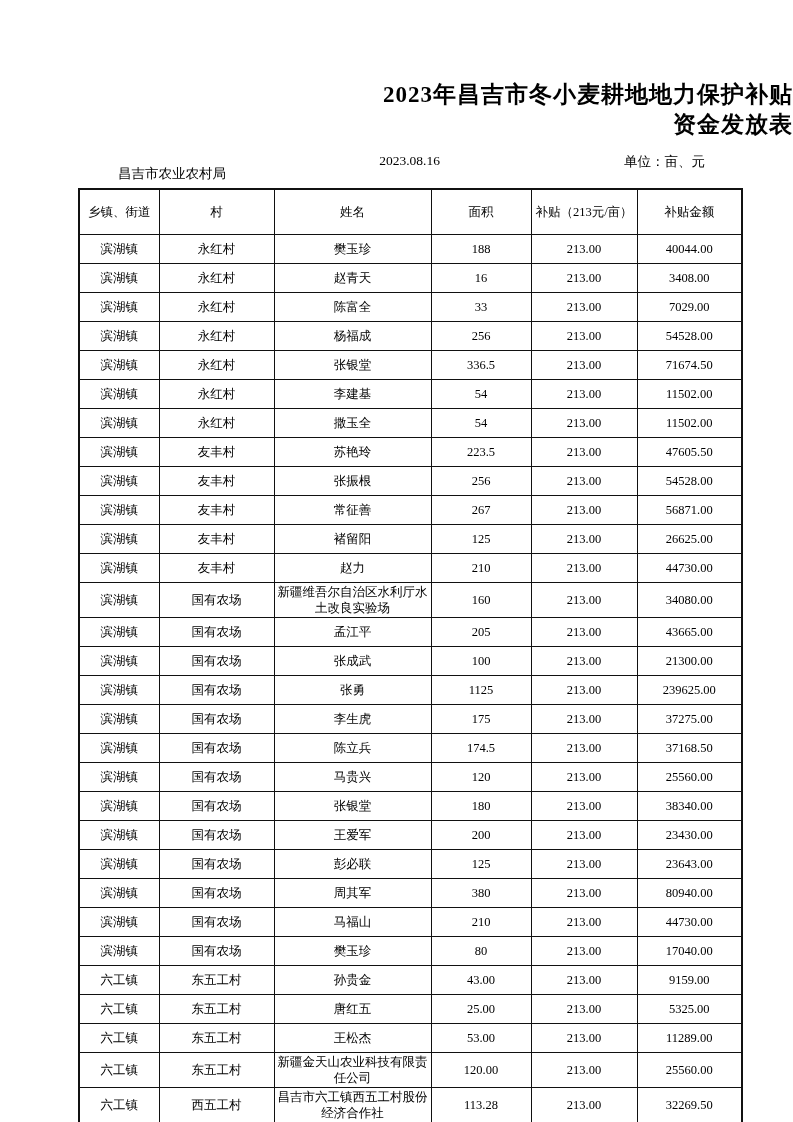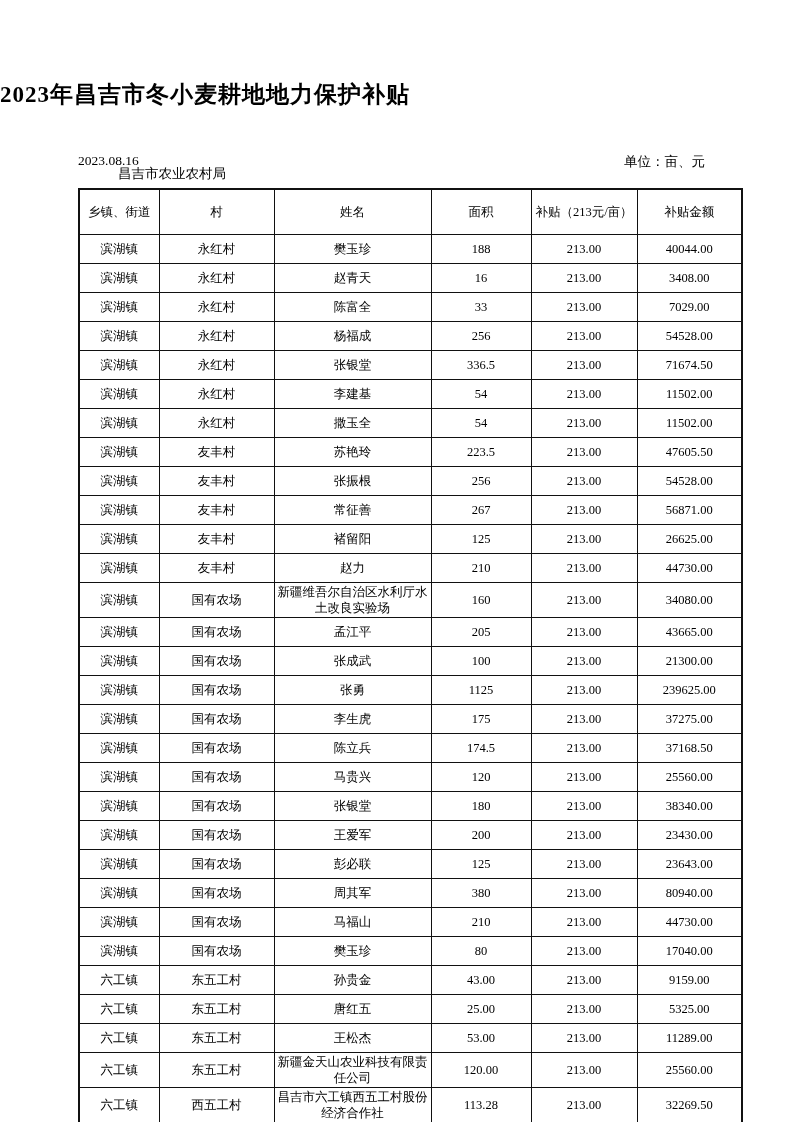--- a/index.html
+++ b/index.html
@@ -14,36 +14,36 @@
     width: 793px;
     height: 1122px;
     background: #ffffff;
     overflow: hidden;
   }
   .title-block {
     position: absolute;
     top: 80px;
     left: 0;
     width: 100%;
-    text-align: left;
+    text-align: right;
     font-size: 23px;
     font-weight: bold;
     line-height: 30px;
     letter-spacing: 1px;
   }
   .meta-row {
     position: absolute;
     top: 153px;
     left: 78px;
     width: 663px;
     height: 20px;
     font-size: 13.5px;
   }
   .meta-issuer { position: absolute; left: 40px; top: 12px; }
-  .meta-date   { position: absolute; left: 0; right: 0; top: 0; text-align: left; }
+  .meta-date   { position: absolute; left: 0; right: 0; top: 0; text-align: center; }
   .meta-unit   { position: absolute; right: 36px; top: 0; }
 
   .table-wrap {
     position: absolute;
     top: 188px;
     left: 78px;
     width: 663px;
   }
   table.subsidy {
     border-collapse: collapse;
@@ -71,20 +71,21 @@
   col.c5 { width: 105px; }
   td.col-2 { font-size: 12px; }
 </style>
 </head>
 <body>
 
 <div class="page">
 
   <div class="title-block">
     <div>2023年昌吉市冬小麦耕地地力保护补贴</div>
+    <div>资金发放表</div>
   </div>
 
   <div class="meta-row">
     <span class="meta-issuer">昌吉市农业农村局</span>
     <span class="meta-date">2023.08.16</span>
     <span class="meta-unit">单位：亩、元</span>
   </div>
 
   <div class="table-wrap">
     <table class="subsidy">

